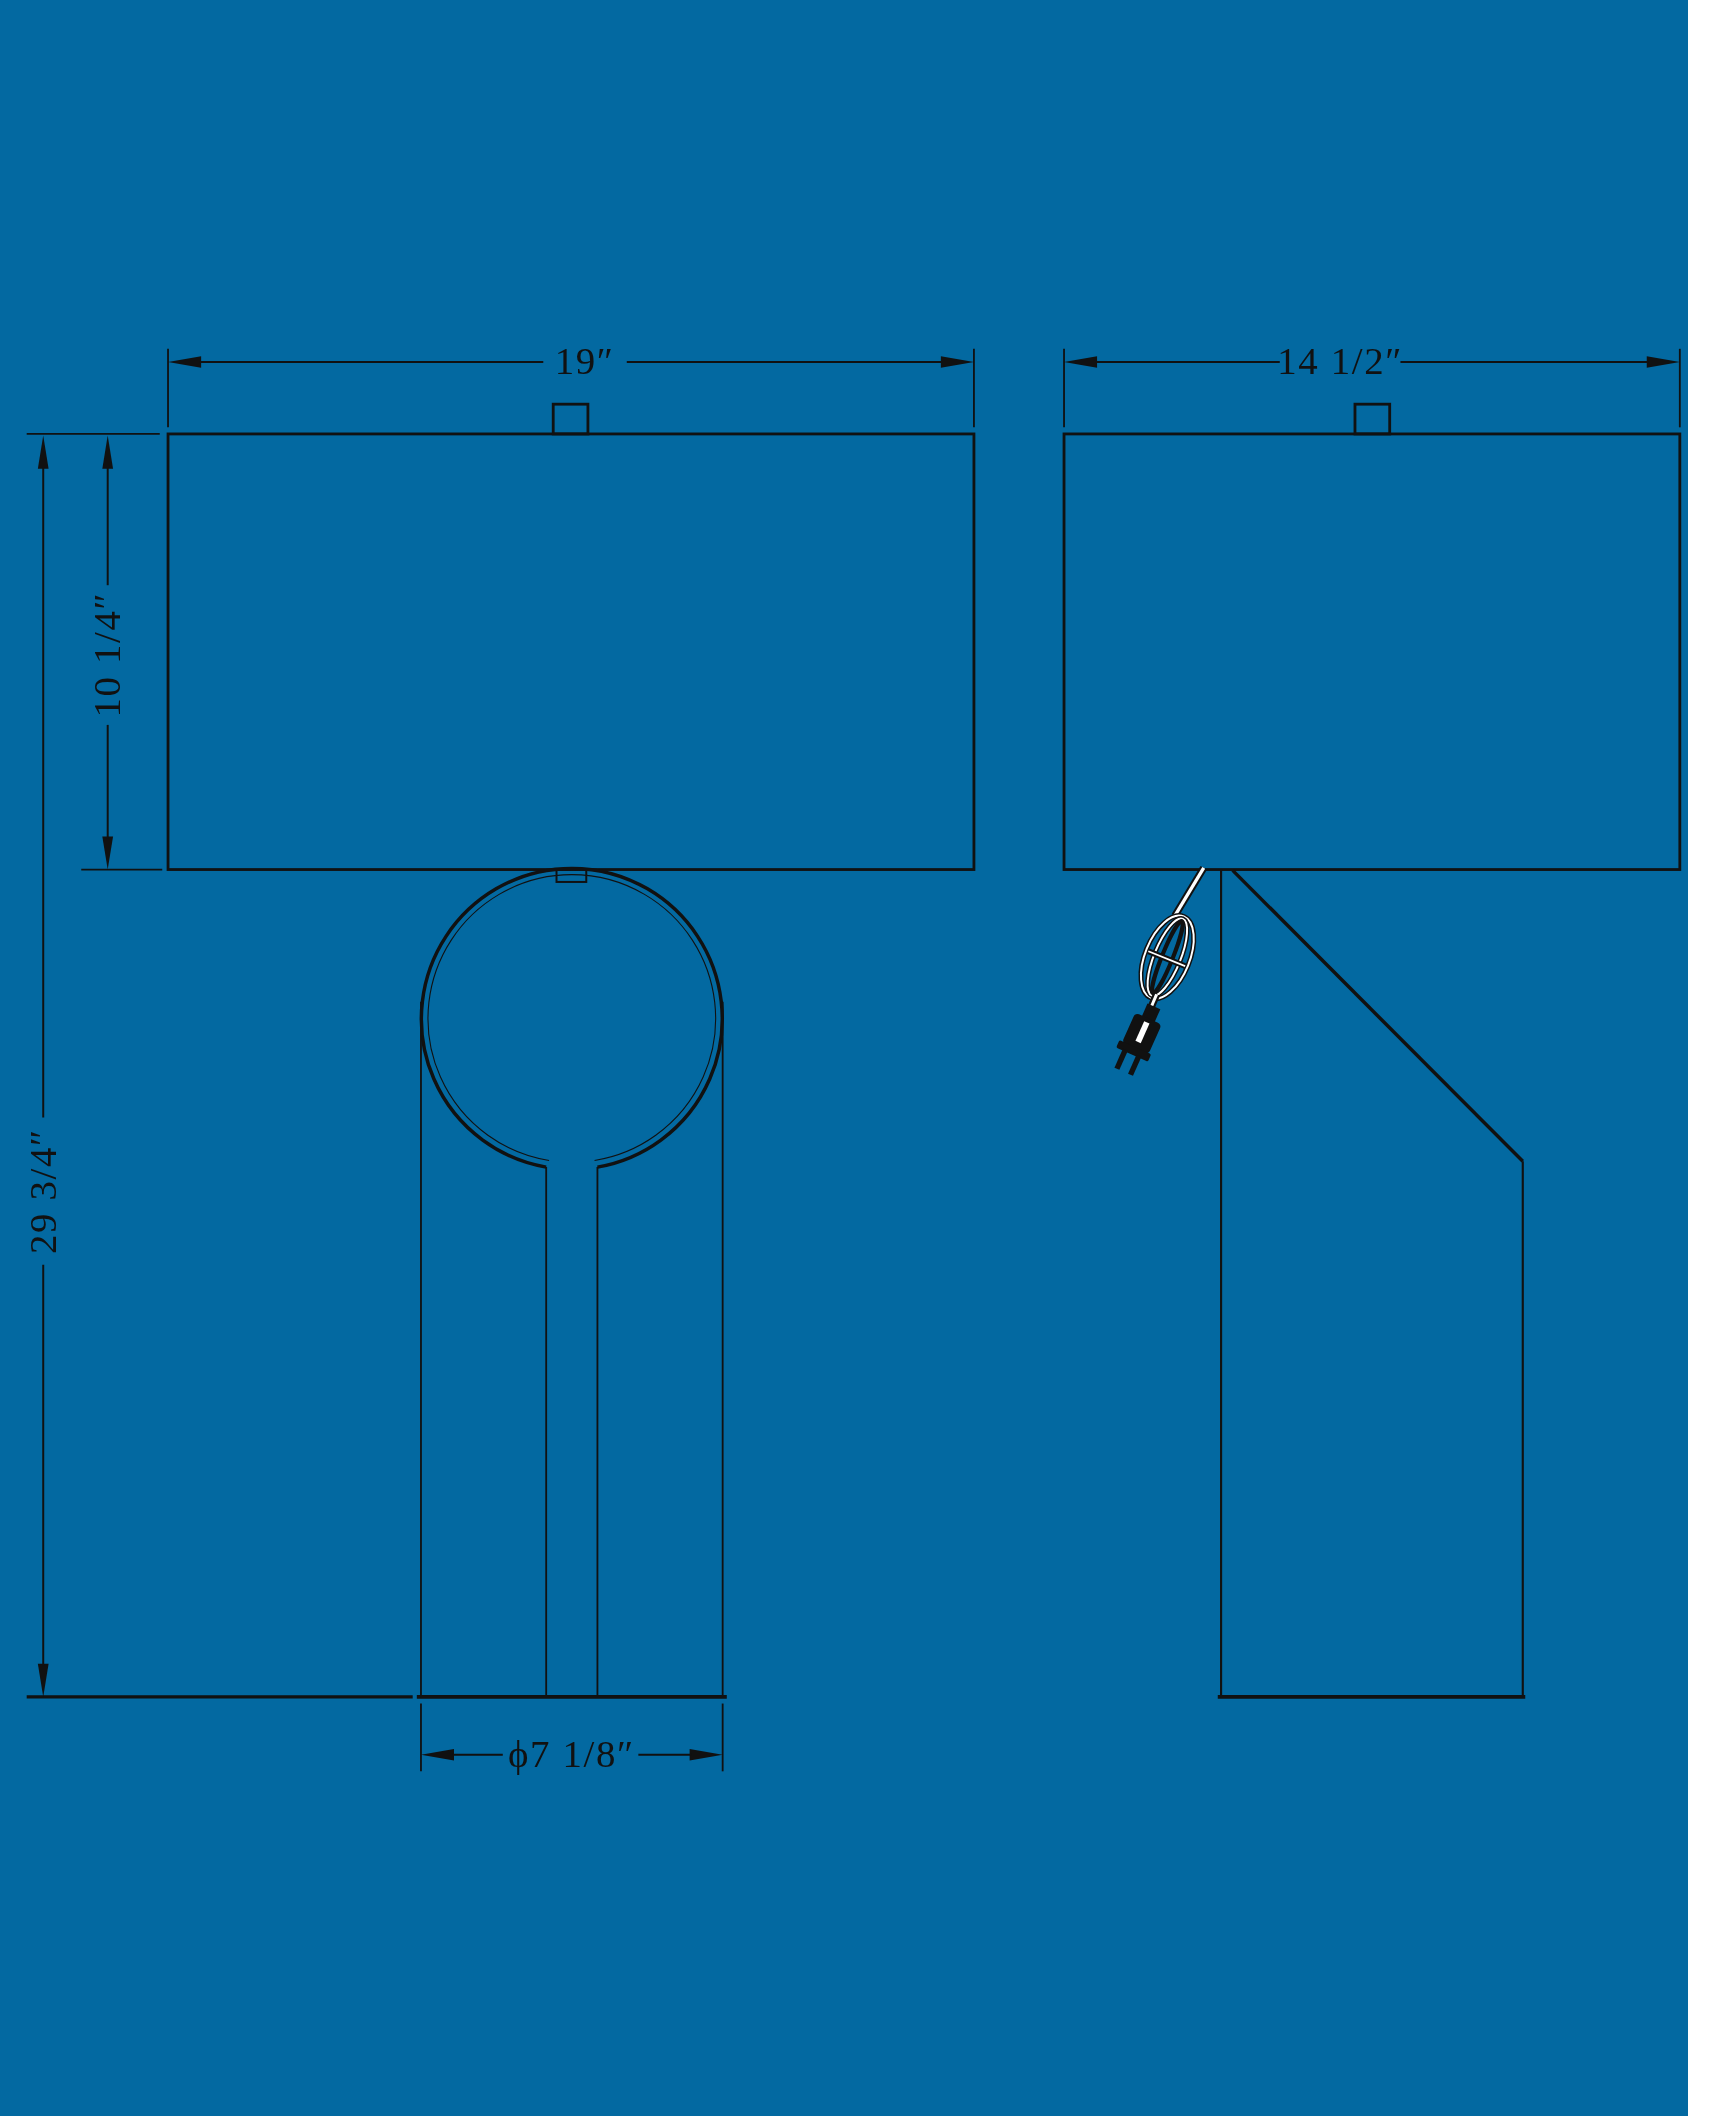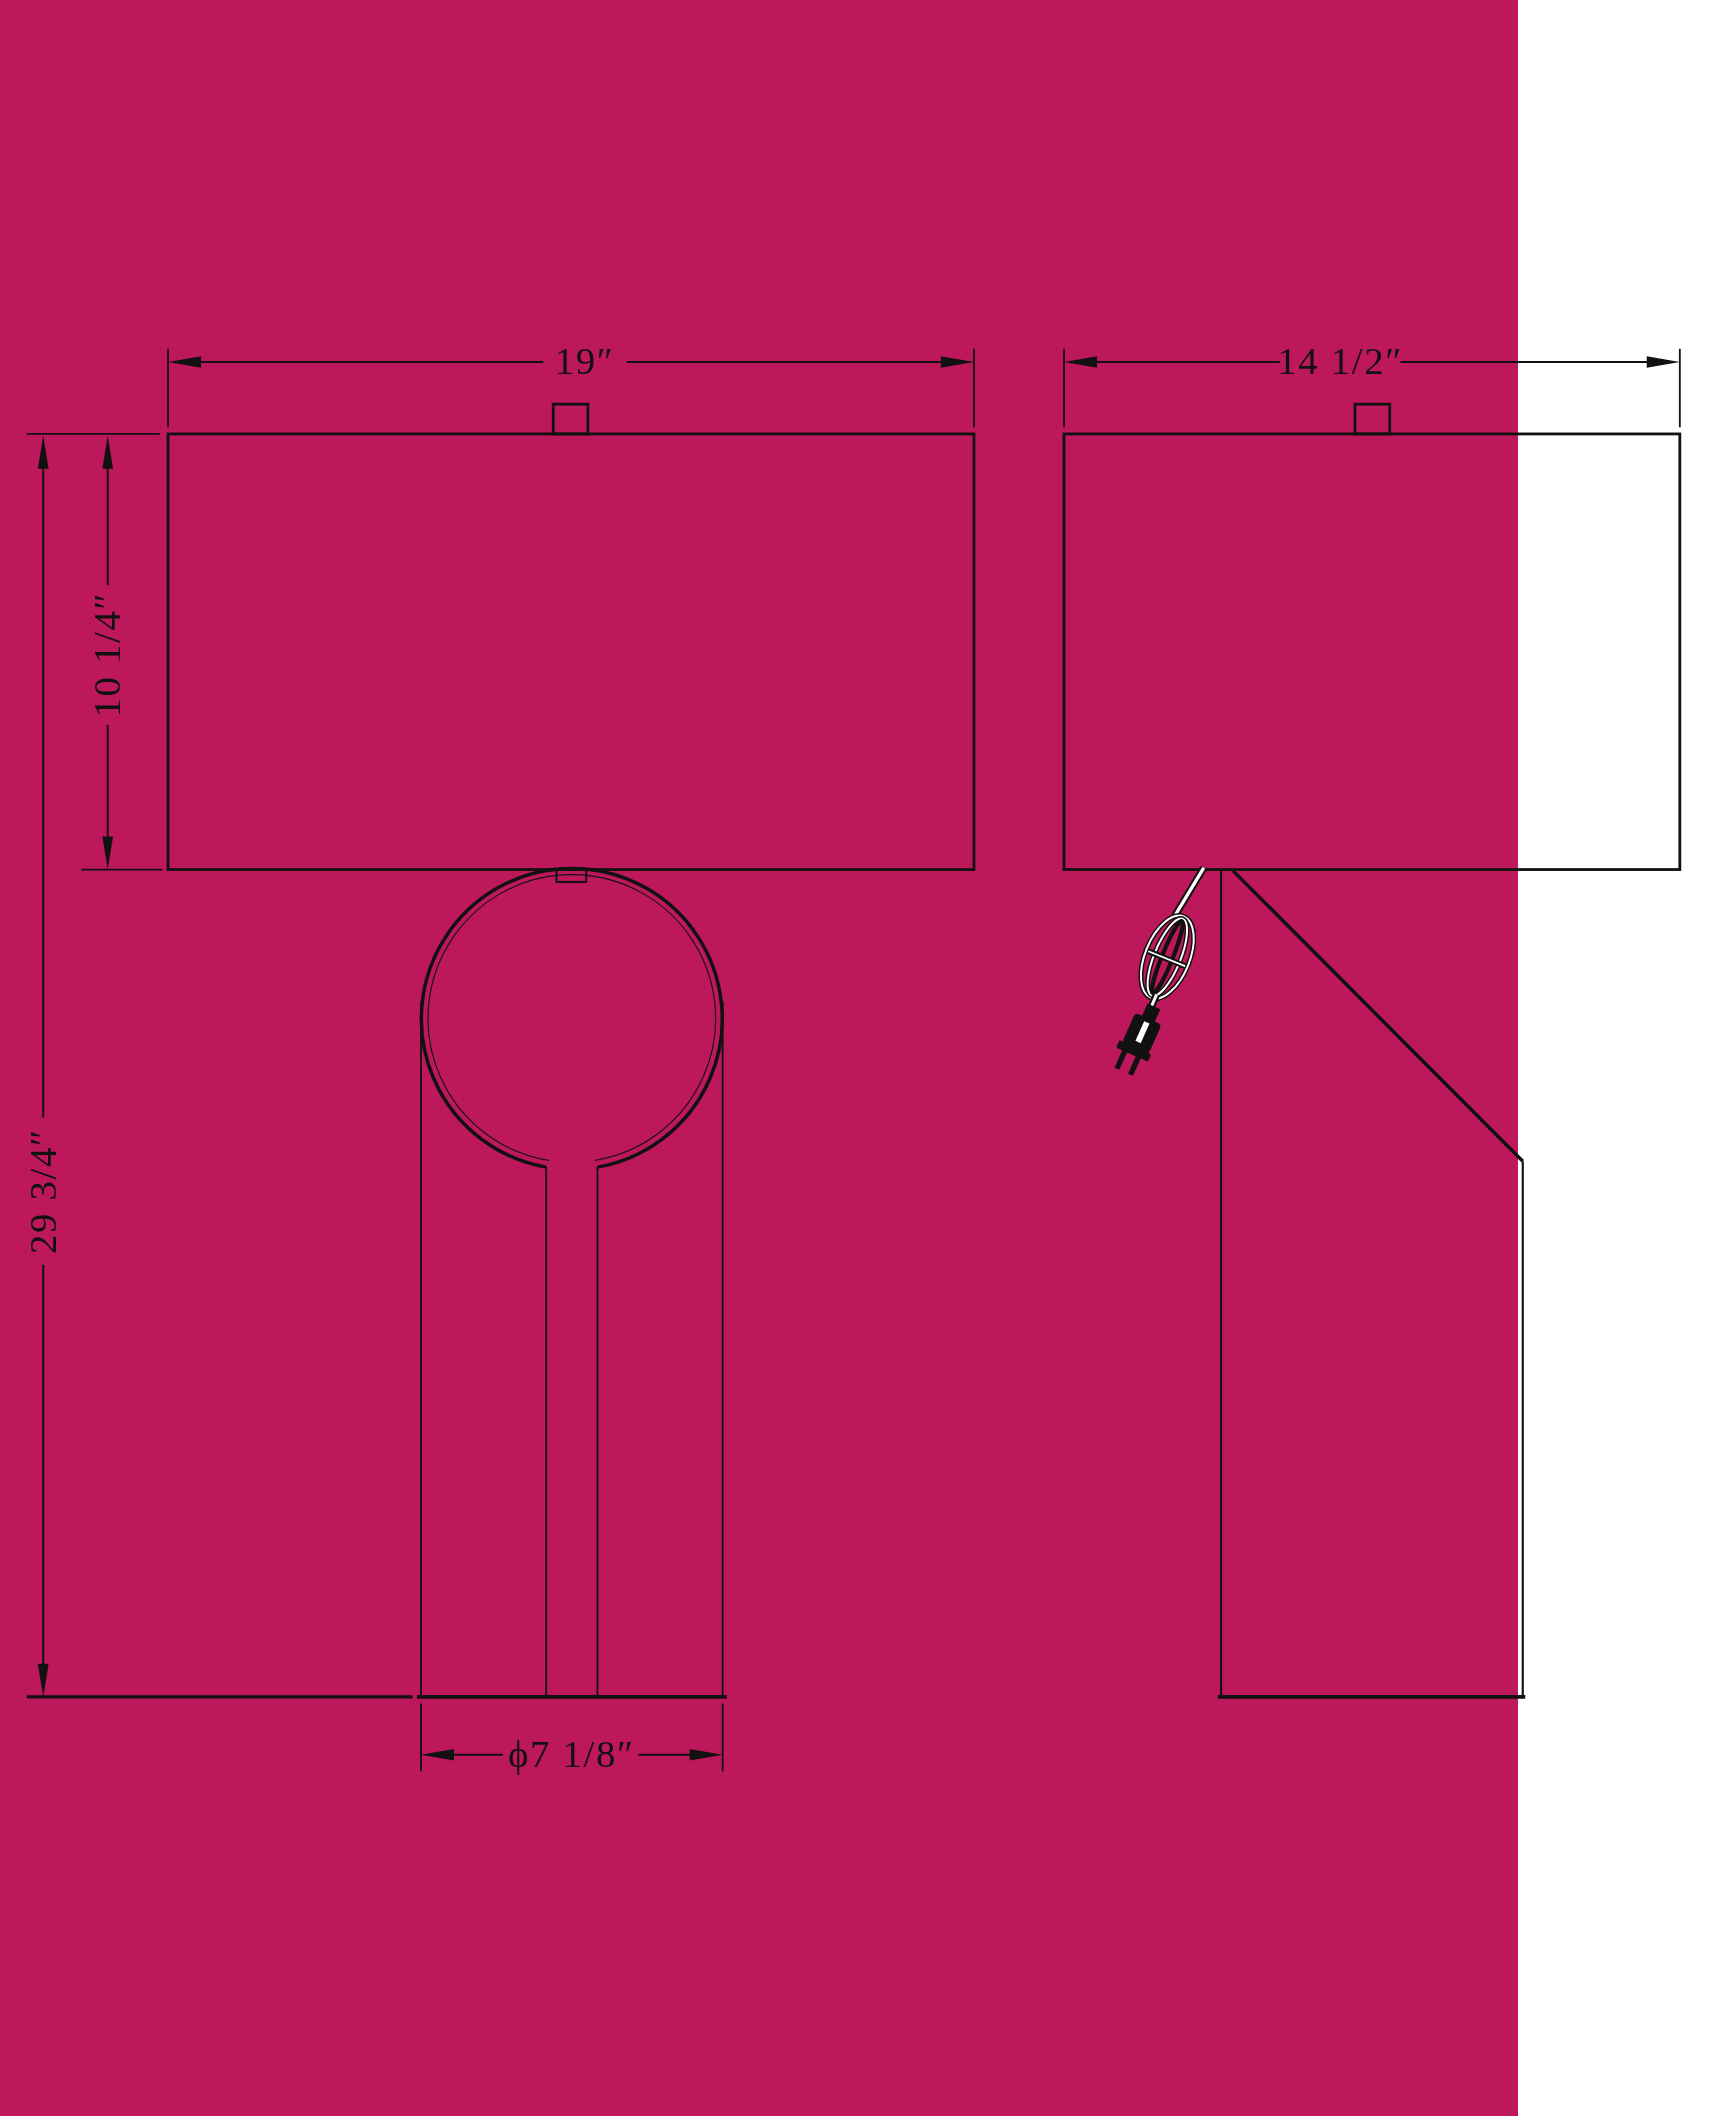--- a/index.html
+++ b/index.html
@@ -1,23 +1,23 @@
 <!DOCTYPE html>
 <html style="font-size:13.2px"><head>
 <meta charset="utf-8">
 <style>
   html, body {
     margin: 0;
     padding: 0;
     background: #ffffff;
   }
   .sheet {
-    width: 1518px;
+    width: 1688px;
     height: 2116px;
-    background: #be185d;
+    background: #0369a1;
     position: relative;
   }
   svg { display: block; }
   .dim-text {
     font-family: "Liberation Serif", "DejaVu Serif", serif;
     font-size: 47px;
     fill: #111111;
     letter-spacing: 2px;
   }
   .ink    { stroke: #111111; fill: none; }

